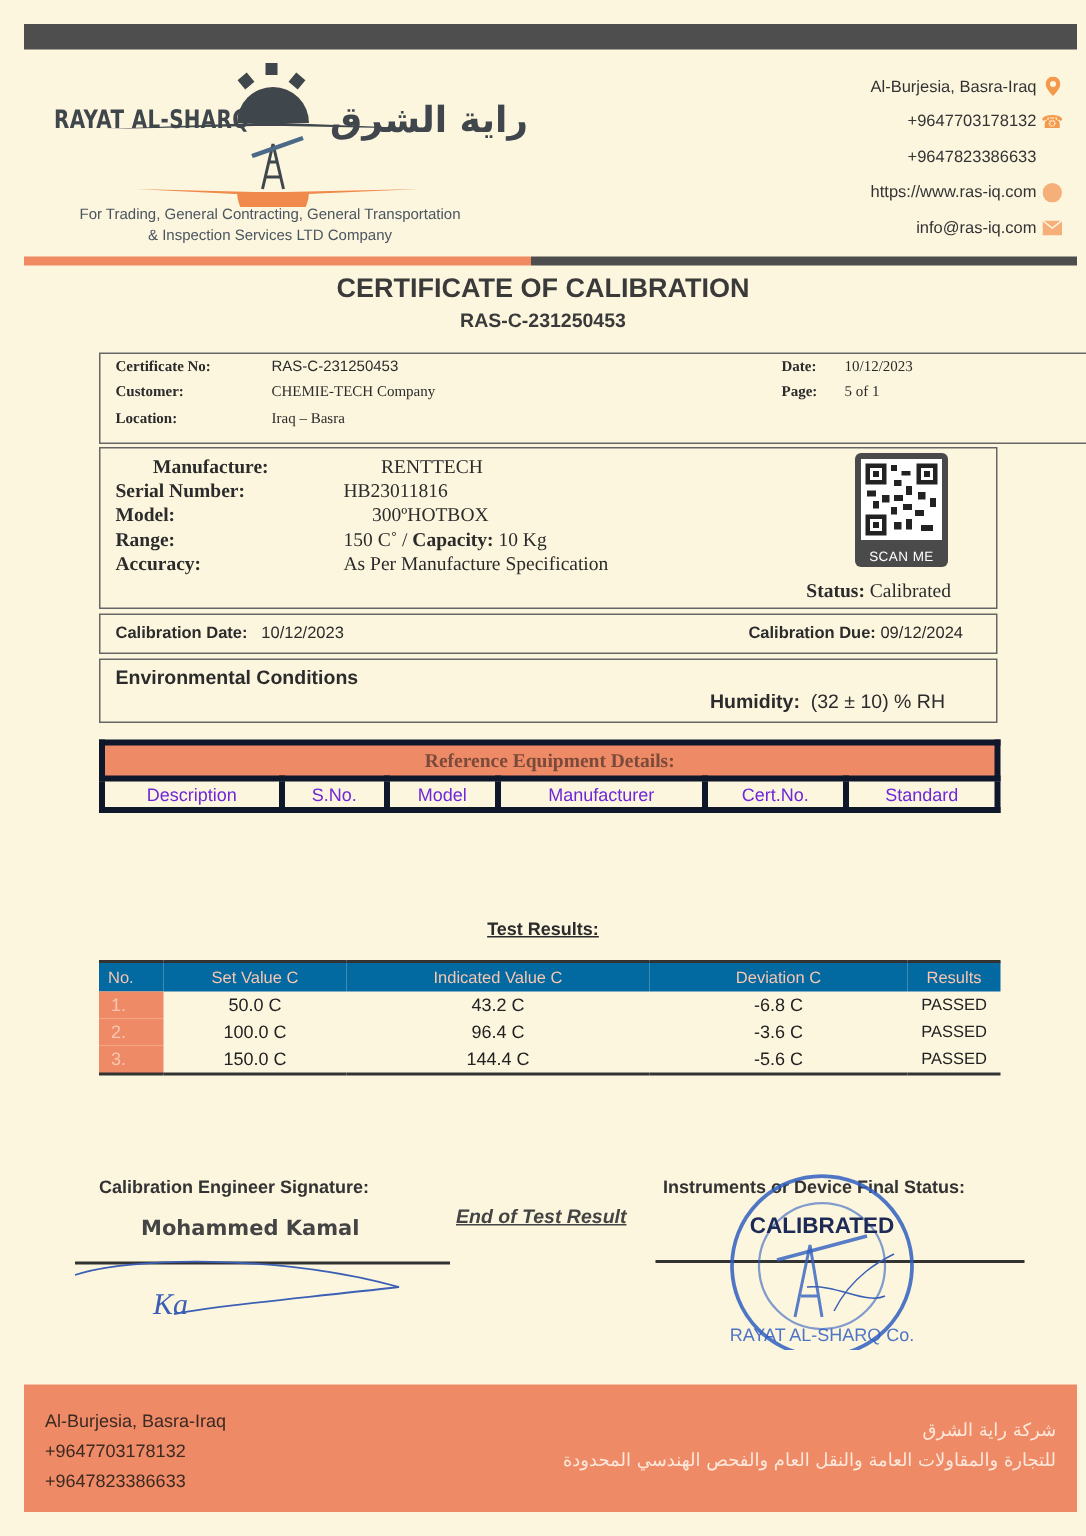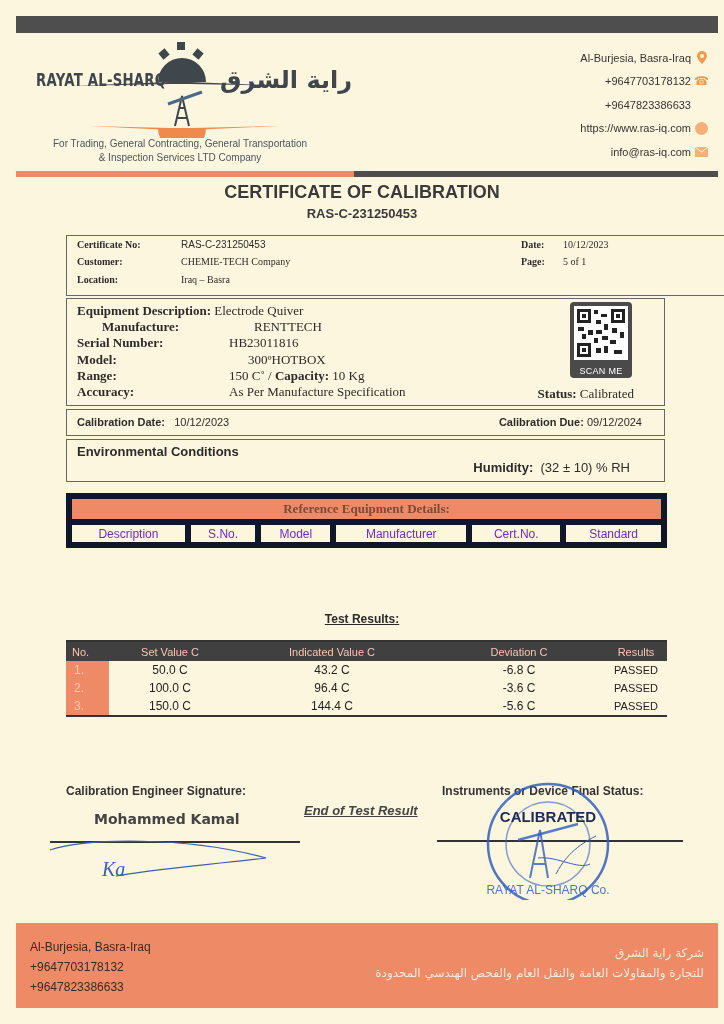--- a/index.html
+++ b/index.html
@@ -30,26 +30,26 @@
   .box1 { left:66px; top:235px; width:691px; height:61px; font-size:10px; }
   .box1 .r { position:absolute; left:10px; display:flex; }
   .box2 { left:66px; top:298px; width:599px; height:108px; font-size:13px; line-height:16.2px; }
   .box3 { left:66px; top:409px; width:599px; height:27px; font-size:11px; }
   .box4 { left:66px; top:439px; width:599px; height:43px; font-size:13px; }
   .qr { left:570px; top:302px; width:62px; height:76px; background:#4a4a4a; border-radius:4px; }
   .qr-inner { position:absolute; left:4px; top:4px; width:54px; height:54px; background:#fff; }
   .qr-label { position:absolute; left:0; right:0; bottom:2px; text-align:center; color:#fff; font-size:9px; letter-spacing:0.3px; }
   table { border-collapse:collapse; }
   .ref { left:66px; top:493px; width:601px; font-size:12px; }
-  .ref td, .ref th { border:6px solid #0f172a; text-align:center; height:17px; padding:0 4px; }
+  .ref td, .ref th { border:4px solid #0f172a; text-align:center; height:17px; padding:0 4px; }
   .ref .hdr td { background:#ef8a66; color:#7a4a3a; font-family:"Liberation Serif", serif; font-weight:bold; font-size:13px; height:20px; }
   .ref .cols th { font-weight:normal; color:#6d28d9; }
   .tr-title { left:0; width:724px; top:612px; text-align:center; font-weight:bold; font-size:12px; text-decoration:underline; }
   .tres { left:66px; top:640px; width:601px; font-size:12px; border-top:2px solid #333; border-bottom:2px solid #333; }
-  .tres th { background:#404040; color:#f9c6b0; font-weight:normal; height:17px; font-size:11px; }
+  .tres th { background:#0369a1; color:#f9c6b0; font-weight:normal; height:17px; font-size:11px; }
   .tres td { height:16px; text-align:center; color:#222; }
   .tres td.no { background:#ef8a66; color:#f9c6b0; width:34px; text-align:left; padding-left:8px; }
   .sig-label { left:66px; top:784px; font-weight:bold; font-size:12px; color:#333; }
   .sig-name { left:94px; top:811px; font-weight:bold; font-size:14px; color:#444; font-family:"DejaVu Sans", sans-serif; }
   .eot { left:304px; top:803px; font-style:italic; font-weight:bold; font-size:13px; text-decoration:underline; color:#444; }
   .fs-label { left:442px; top:784px; font-weight:bold; font-size:12px; color:#333; }
   .line-l { left:50px; top:841px; width:250px; height:2px; background:#333; }
   .line-r { left:437px; top:840px; width:246px; height:2px; background:#333; }
   .stamp { left:478px; top:780px; width:140px; height:120px; }
   .footer { left:16px; top:923px; width:702px; height:85px; background:#ef8a66; }
@@ -142,21 +142,20 @@
     <span>10/12/2023</span>
   </div>
   <div class="r serif" style="top:20px; left:454px;">
     <span class="lbl" style="width:42px;">Page:</span>
     <span>5 of 1</span>
   </div>
 </div>
 
 <div class="abs box box2 serif">
   <div style="position:absolute; left:10px; top:4px;">
-    <div><span class="lbl">Equipment Description:</span> <span>Electrode Quiver</span></div>
     <div style="display:flex;margin-left:25px;">
         <span class="lbl" style="width:152px;">Manufacture:</span>
         <span>RENTTECH</span>
       </div>
     <div style="display:flex;">
         <span class="lbl" style="width:152px;">Serial Number:</span>
         <span>HB23011816</span>
       </div>
     <div style="display:flex;gap:19px;">
         <span class="lbl" style="width:152px;">Model:</span>

